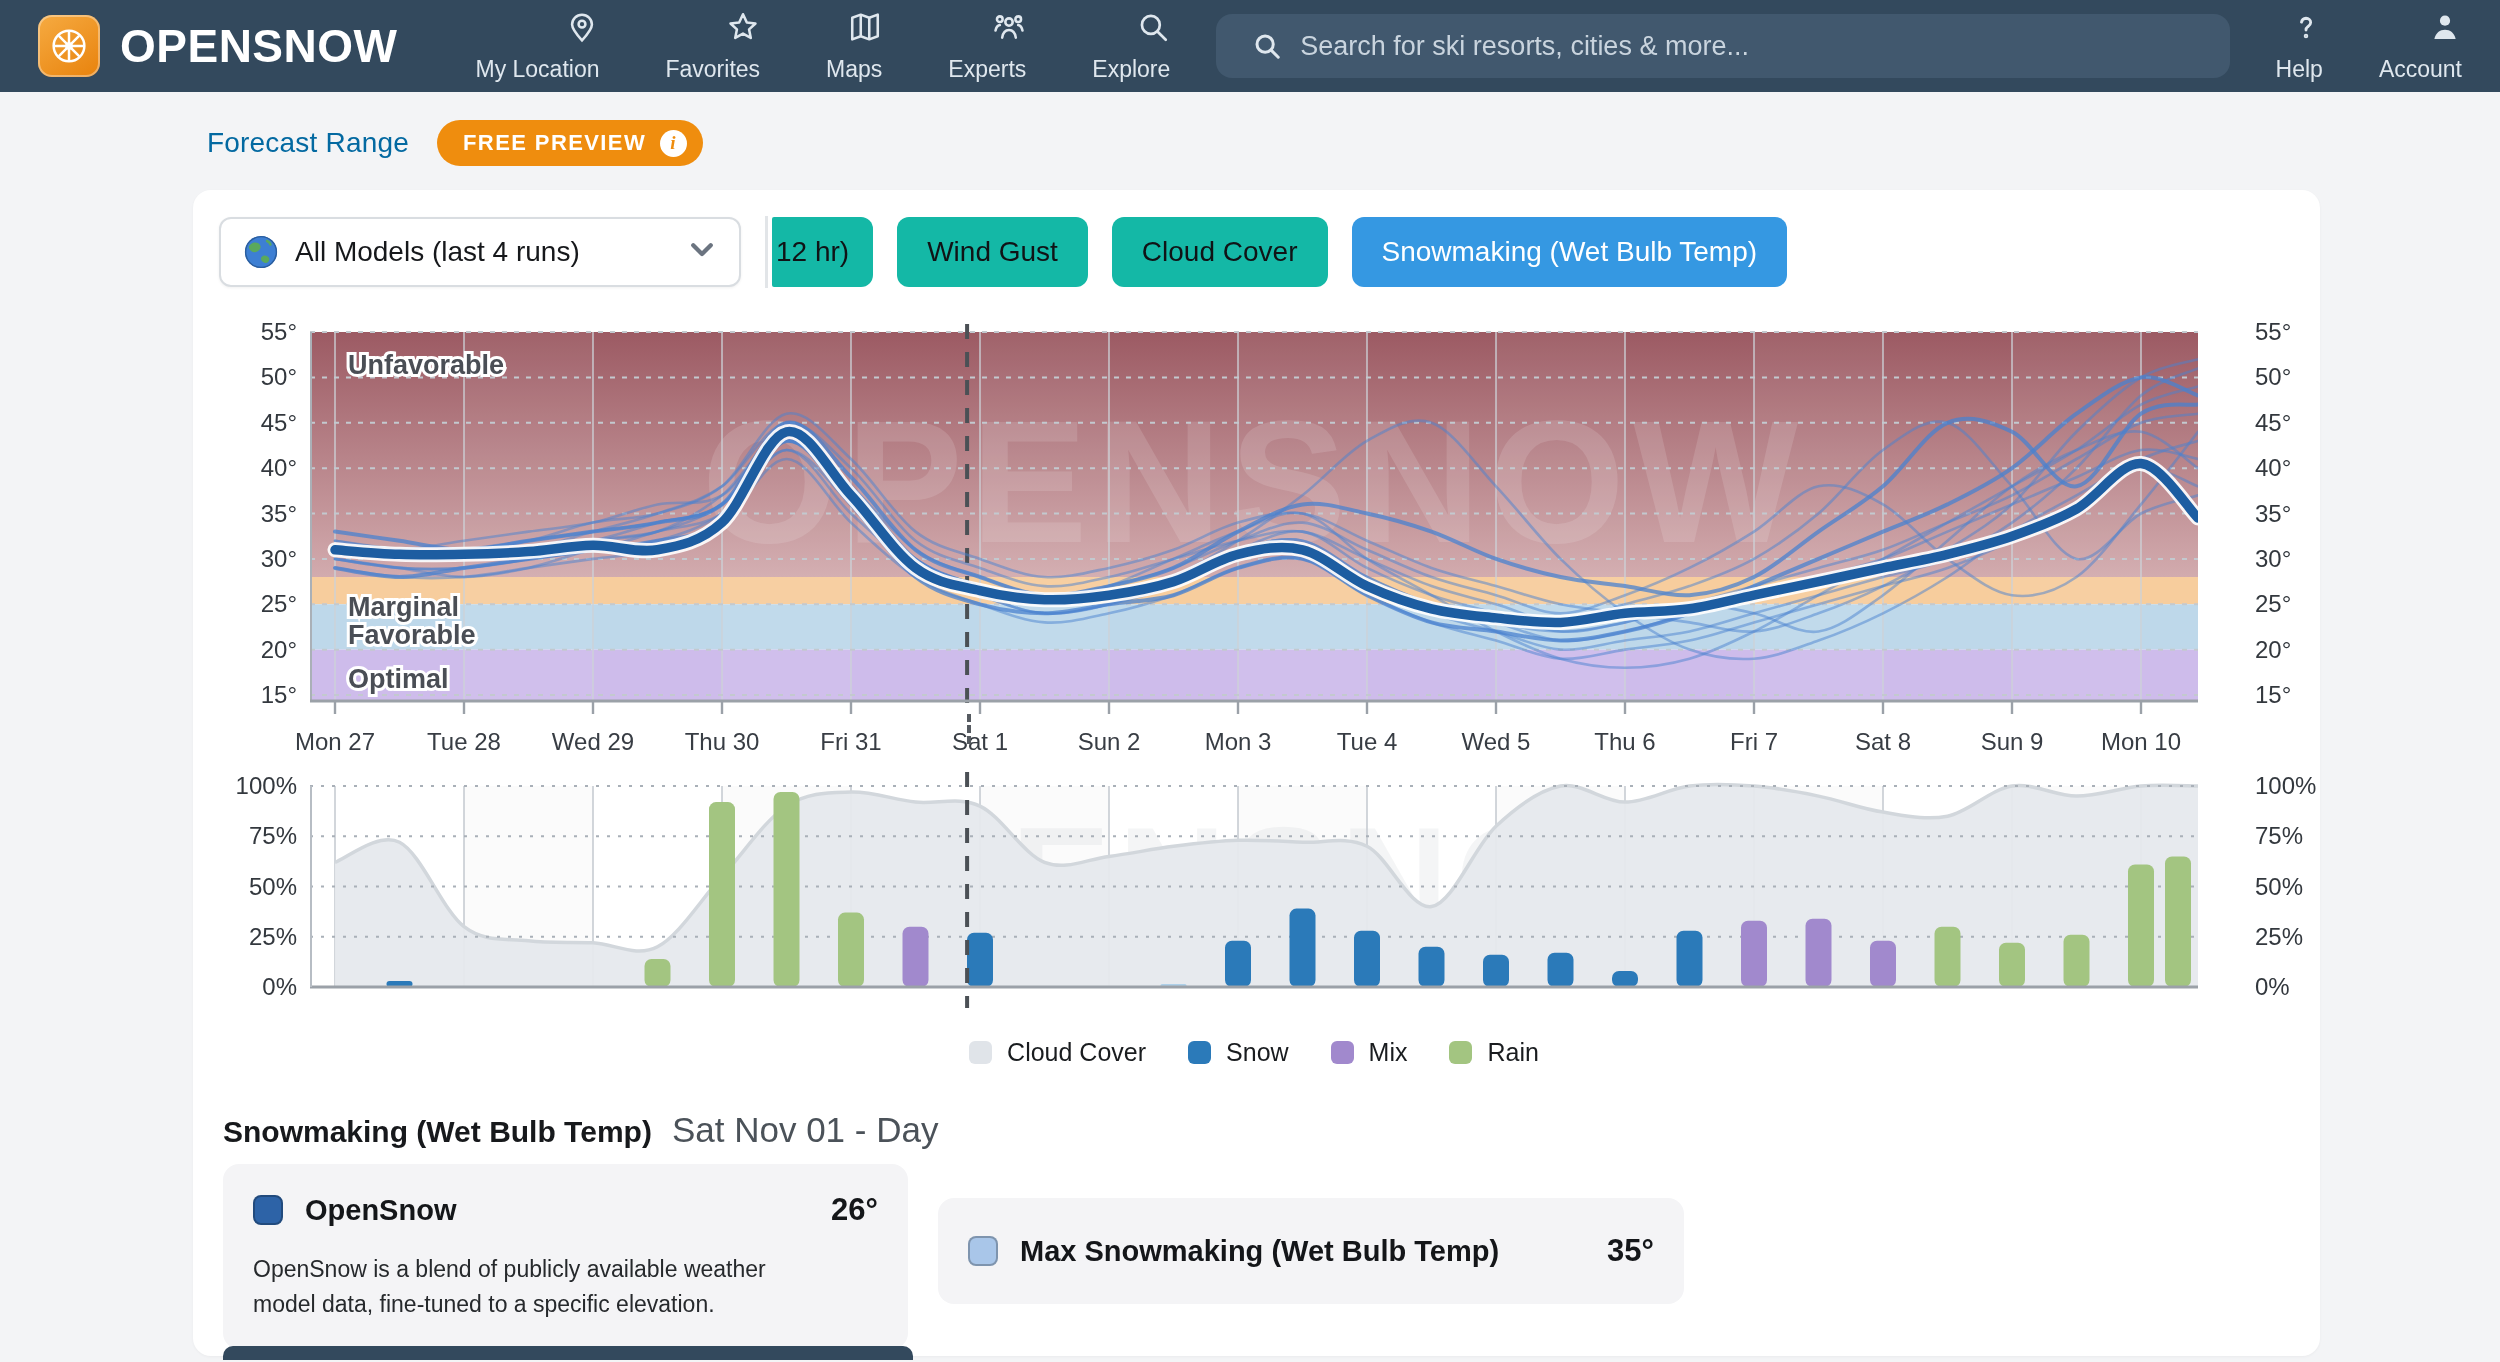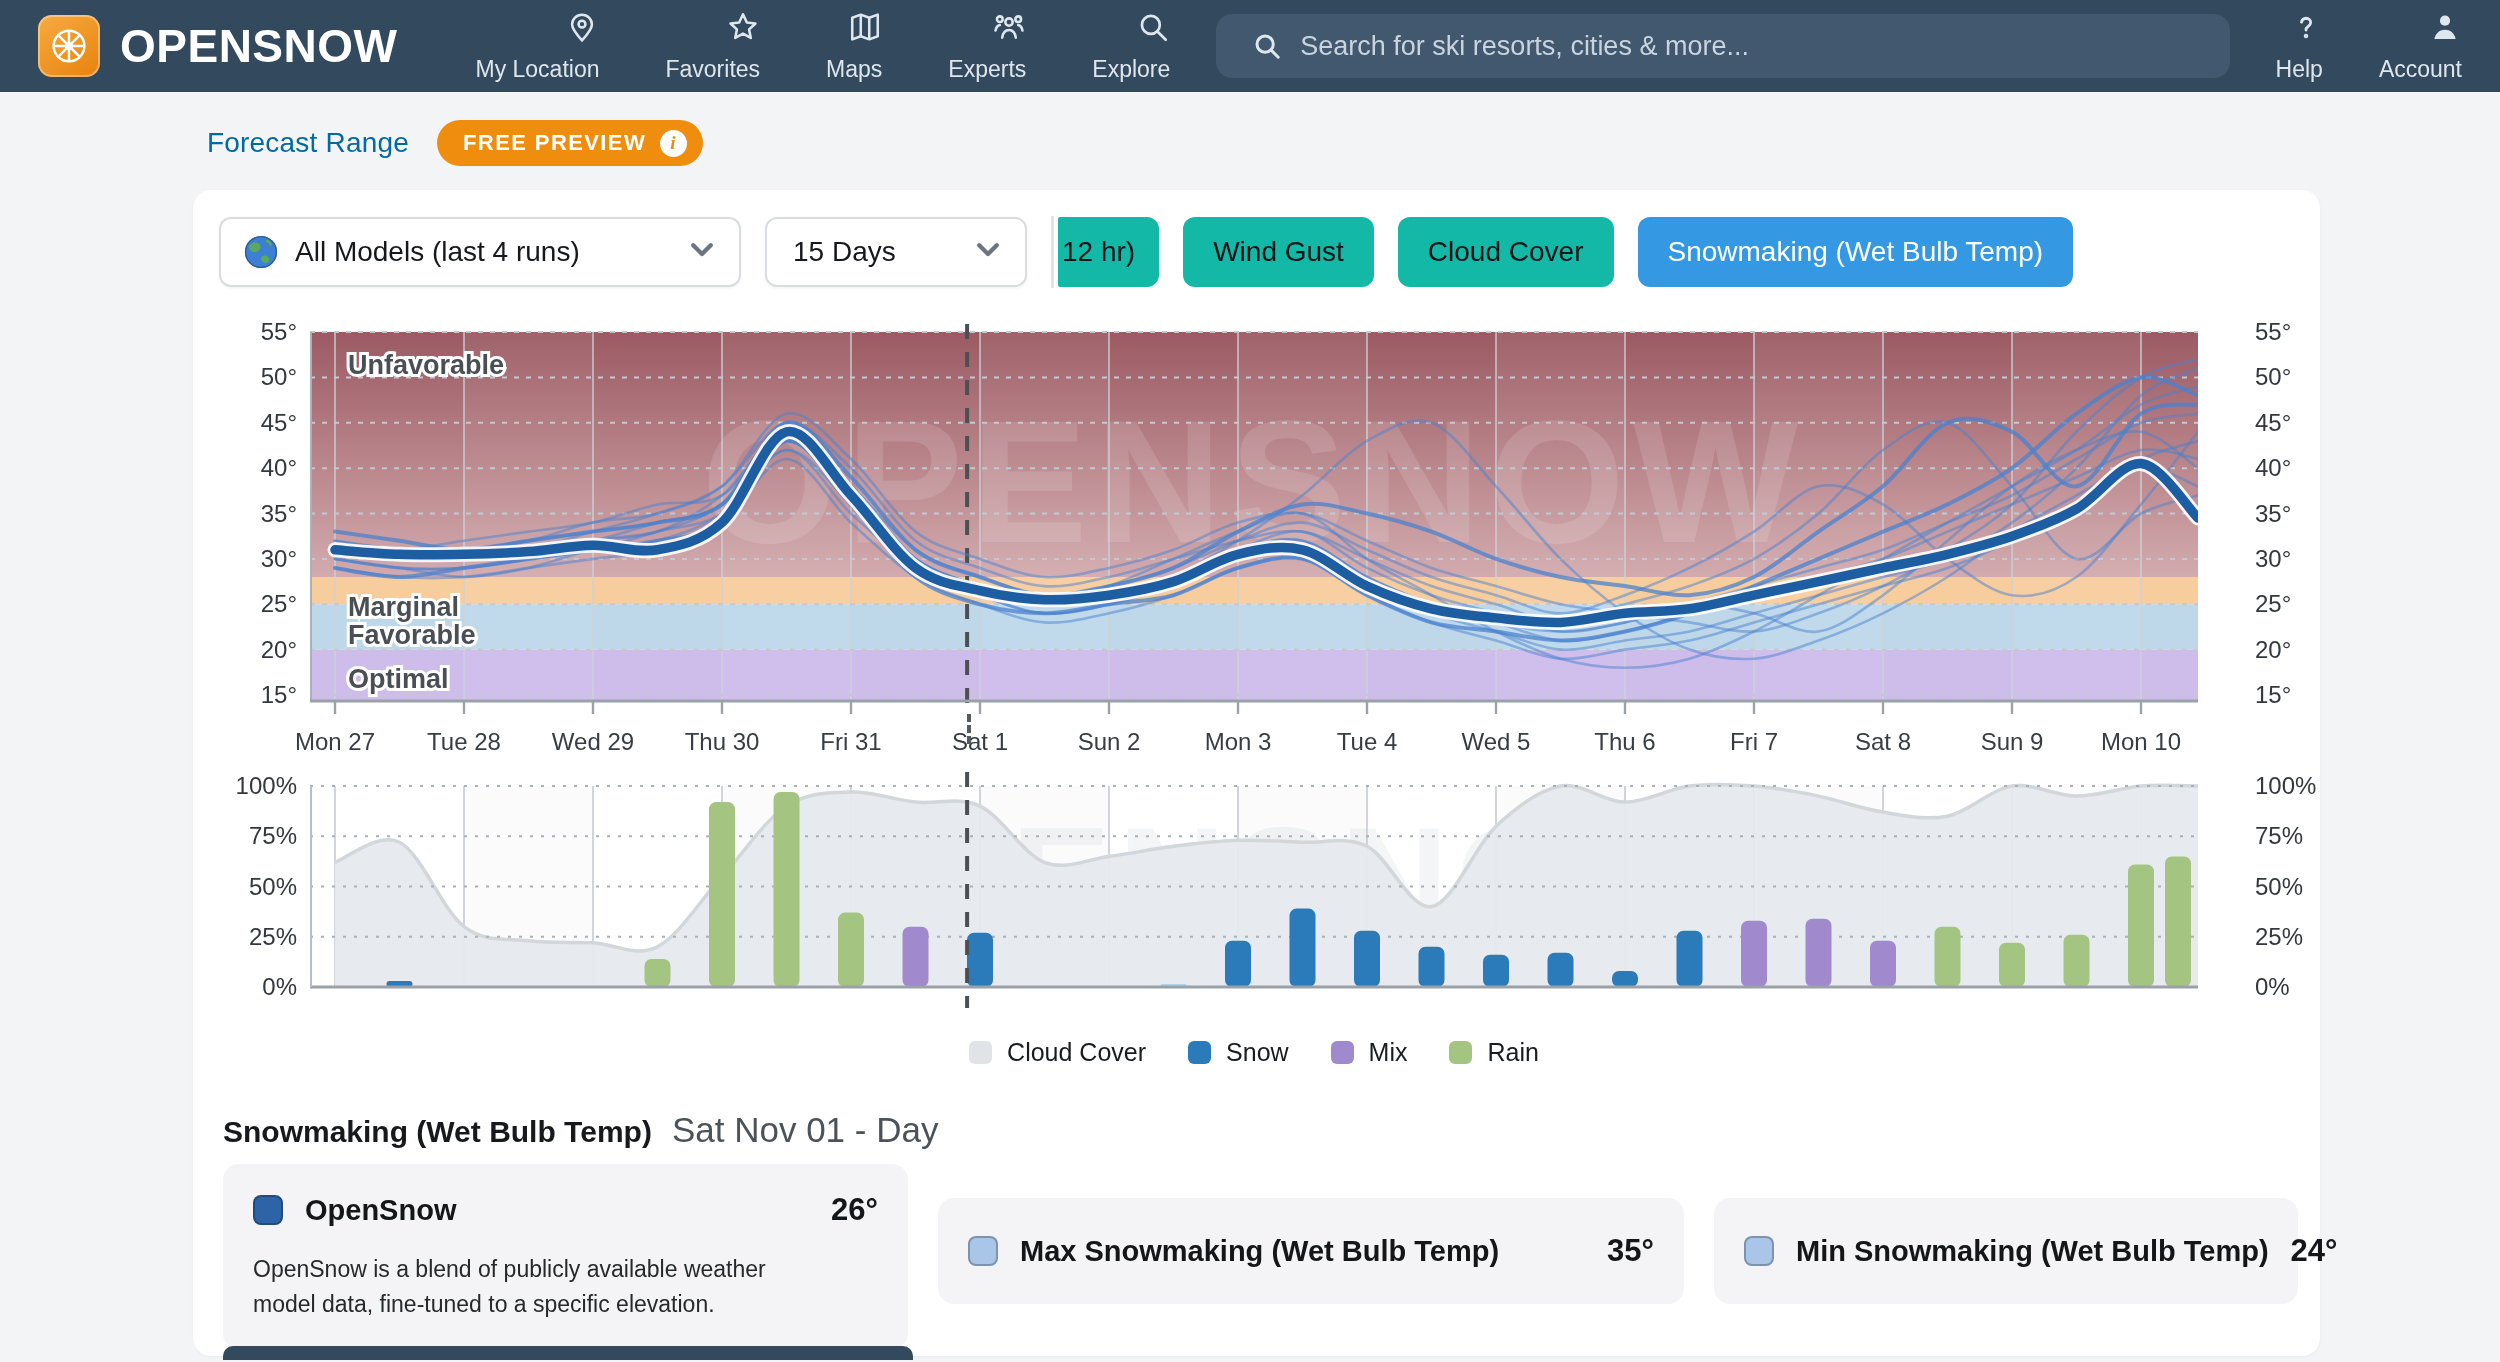--- a/index.html
+++ b/index.html
@@ -176,29 +176,20 @@
   <div class="filter-row">
     <div class="select model">
       <svg class="globe" viewBox="0 0 36 36">
         <circle cx="18" cy="18" r="16" fill="#3d7fd3"></circle>
         <path d="M8 10c3-2 7-2 9 1s-1 6-4 7-6-1-7-4c-.5-1.6.5-3 2-4z" fill="#5aa95c"></path>
         <path d="M20 22c2-1 5 0 6 2s-1 5-3 5-5-2-5-4 .8-2.4 2-3z" fill="#5aa95c"></path>
         <path d="M24 7c1.5.5 3 2 3.5 3.5" stroke="#5aa95c" stroke-width="2.4" fill="none" stroke-linecap="round"></path>
         <circle cx="18" cy="18" r="15.4" fill="none" stroke="#2b5e9e" stroke-width="1.4"></circle>
       </svg>
       <span class="val">All Models (last 4 runs)</span>
-      <span class="spacer"></span>
-      <span class="chev">
-        <svg viewBox="0 0 24 24" fill="none" stroke="#6b7480" stroke-width="3.4" stroke-linecap="round" stroke-linejoin="round">
-            <path d="M5 9l7 7 7-7"></path>
-          </svg>
-      </span>
-    </div>
-    <div class="select range">
-      <span class="val" style="margin-left:4px">15 Days</span>
       <span class="spacer"></span>
       <span class="chev">
         <svg viewBox="0 0 24 24" fill="none" stroke="#6b7480" stroke-width="3.4" stroke-linecap="round" stroke-linejoin="round">
             <path d="M5 9l7 7 7-7"></path>
           </svg>
       </span>
     </div>
     <div class="vdivider"></div>
     <div class="chip clipped">12 hr)</div>
     <div id="chip-row" style="display:flex;gap:24px">
@@ -442,26 +433,16 @@
       <div class="dcard c1">
      <div style="width:100%">
        <div class="crow">
          <span class="sw" style="background:#a9c6e9"></span>
          <span class="clabel">Max Snowmaking (Wet Bulb Temp)</span>
          <span class="cval">35°</span>
        </div>
 
      </div>
       </div>
-      <div class="dcard c2">
-     <div style="width:100%">
-       <div class="crow">
-         <span class="sw" style="background:#a9c6e9"></span>
-         <span class="clabel">Min Snowmaking (Wet Bulb Temp)</span>
-         <span class="cval">24°</span>
-       </div>
-
-     </div>
-      </div>
     </div>
 
   <div class="bottom-bar"></div>
 </div>
 
 </body></html>

